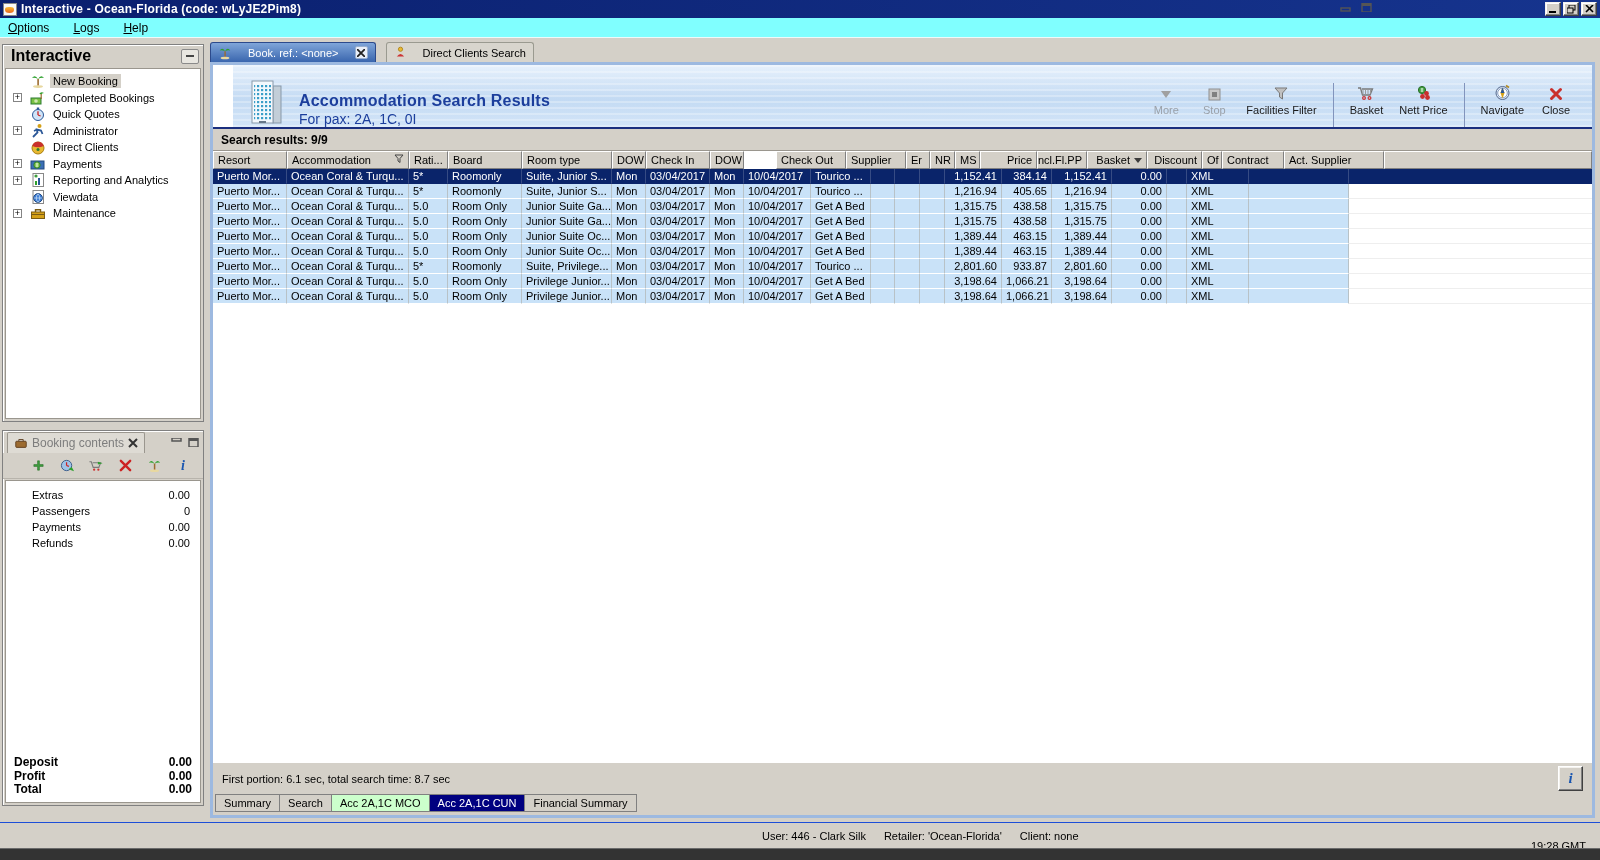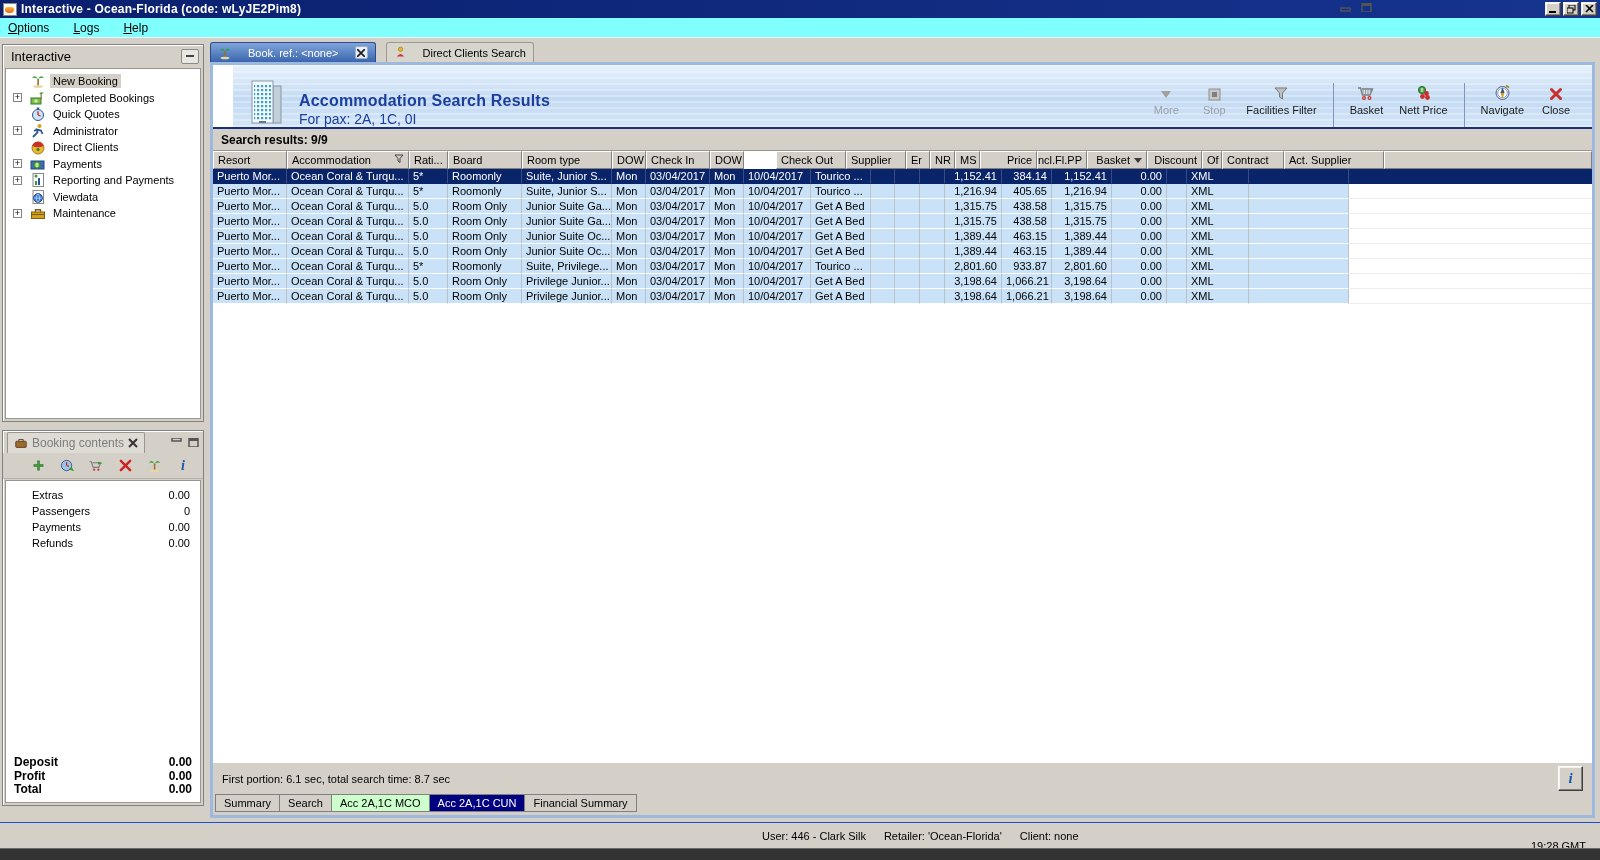--- a/index.html
+++ b/index.html
@@ -20,21 +20,21 @@
 
   
   .menubar { position:absolute; left:0; top:18px; width:1600px; height:20px; background:#80ffff; display:flex; align-items:center; padding-left:8px; gap:24px; border-bottom:1px solid #eefafa; }
   .menu-item { font-size:12px; cursor:default; }
 
   
   .panel { position:absolute; background:#d4d0c8; border:1px solid #808080; box-shadow:inset 1px 1px 0 #fff; }
   #sb-top { left:2px; top:44px; width:202px; height:378px; }
   #sb-bottom { left:2px; top:430px; width:202px; height:376px; }
   .sb-header { height:22px; display:flex; align-items:center; padding:0 4px 0 8px; }
-  .sb-header .sb-title { font-weight:normal; font-size:13px; }
+  .sb-header .sb-title { font-weight:bold; font-size:16px; }
   .collapse-btn { margin-left:auto; width:18px; height:15px; border:1px solid #8a8a8a; border-radius:2px; background:#e8e6e0; display:flex; align-items:center; justify-content:center; }
   .collapse-btn b { width:8px; height:2px; background:#444; display:block; }
   .sb-body { position:absolute; left:2px; right:2px; top:23px; bottom:2px; background:#fff; border:1px solid #9a968e; overflow:hidden; }
   .tree { padding-top:4px; }
   .tree-row { display:flex; align-items:center; height:16.5px; position:relative; }
   .expand-box { position:absolute; left:7px; width:9px; height:9px; border:1px solid #848484; background:#fff; font-size:9px; line-height:7px; text-align:center; }
   .tree-icon { position:absolute; left:24px; width:16px; height:16px; }
   .tree-label { position:absolute; left:44px; white-space:nowrap; padding:1px 3px; }
   .tree-row.sel .tree-label { background:#d4d0c8; }
   .tree-icon svg { width:16px; height:16px; display:block; }
@@ -228,21 +228,21 @@
           <div class="tree-row">
             <span class="expand-box">+</span>
             <span class="tree-icon">
               <svg viewBox="0 0 16 16">
                 <rect x="3" y="1.5" width="10.5" height="13" fill="#fff" stroke="#888"></rect>
                 <rect x="5" y="9" width="2" height="4" fill="#2ca02c"></rect>
                 <rect x="8" y="6" width="2" height="7" fill="#2b5797"></rect>
                 <circle cx="6" cy="4" r="1.6" fill="#3f9e3f"></circle>
               </svg>
             </span>
-            <span class="tree-label">Reporting and Payments</span>
+            <span class="tree-label">Reporting and Analytics</span>
           </div>
           <div class="tree-row">
             <span class="tree-icon">
               <svg viewBox="0 0 16 16">
                 <rect x="3" y="1.5" width="10.5" height="13" fill="#fff" stroke="#888"></rect>
                 <circle cx="8" cy="9" r="4.4" fill="#3a7bd5" stroke="#234a80"></circle>
                 <path d="M3.8 9 h8.4 M8 4.8 a6 6 0 0 1 0 8.4 M8 4.8 a6 6 0 0 0 0 8.4" stroke="#cfe4f8" fill="none" stroke-width=".7"></path>
               </svg>
             </span>
             <span class="tree-label">Viewdata</span>

